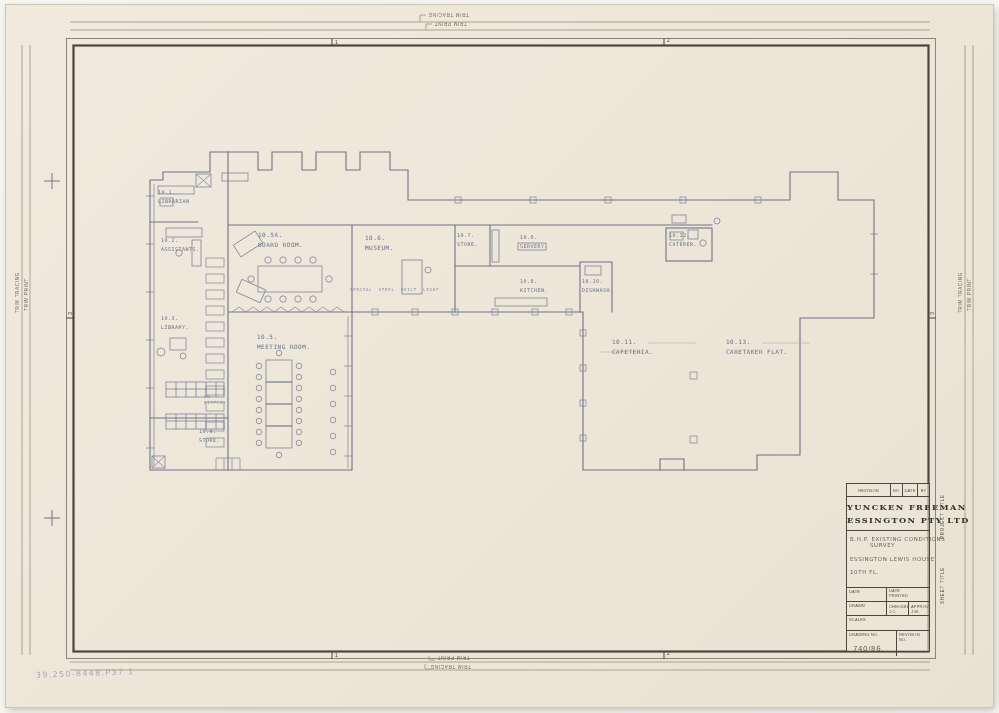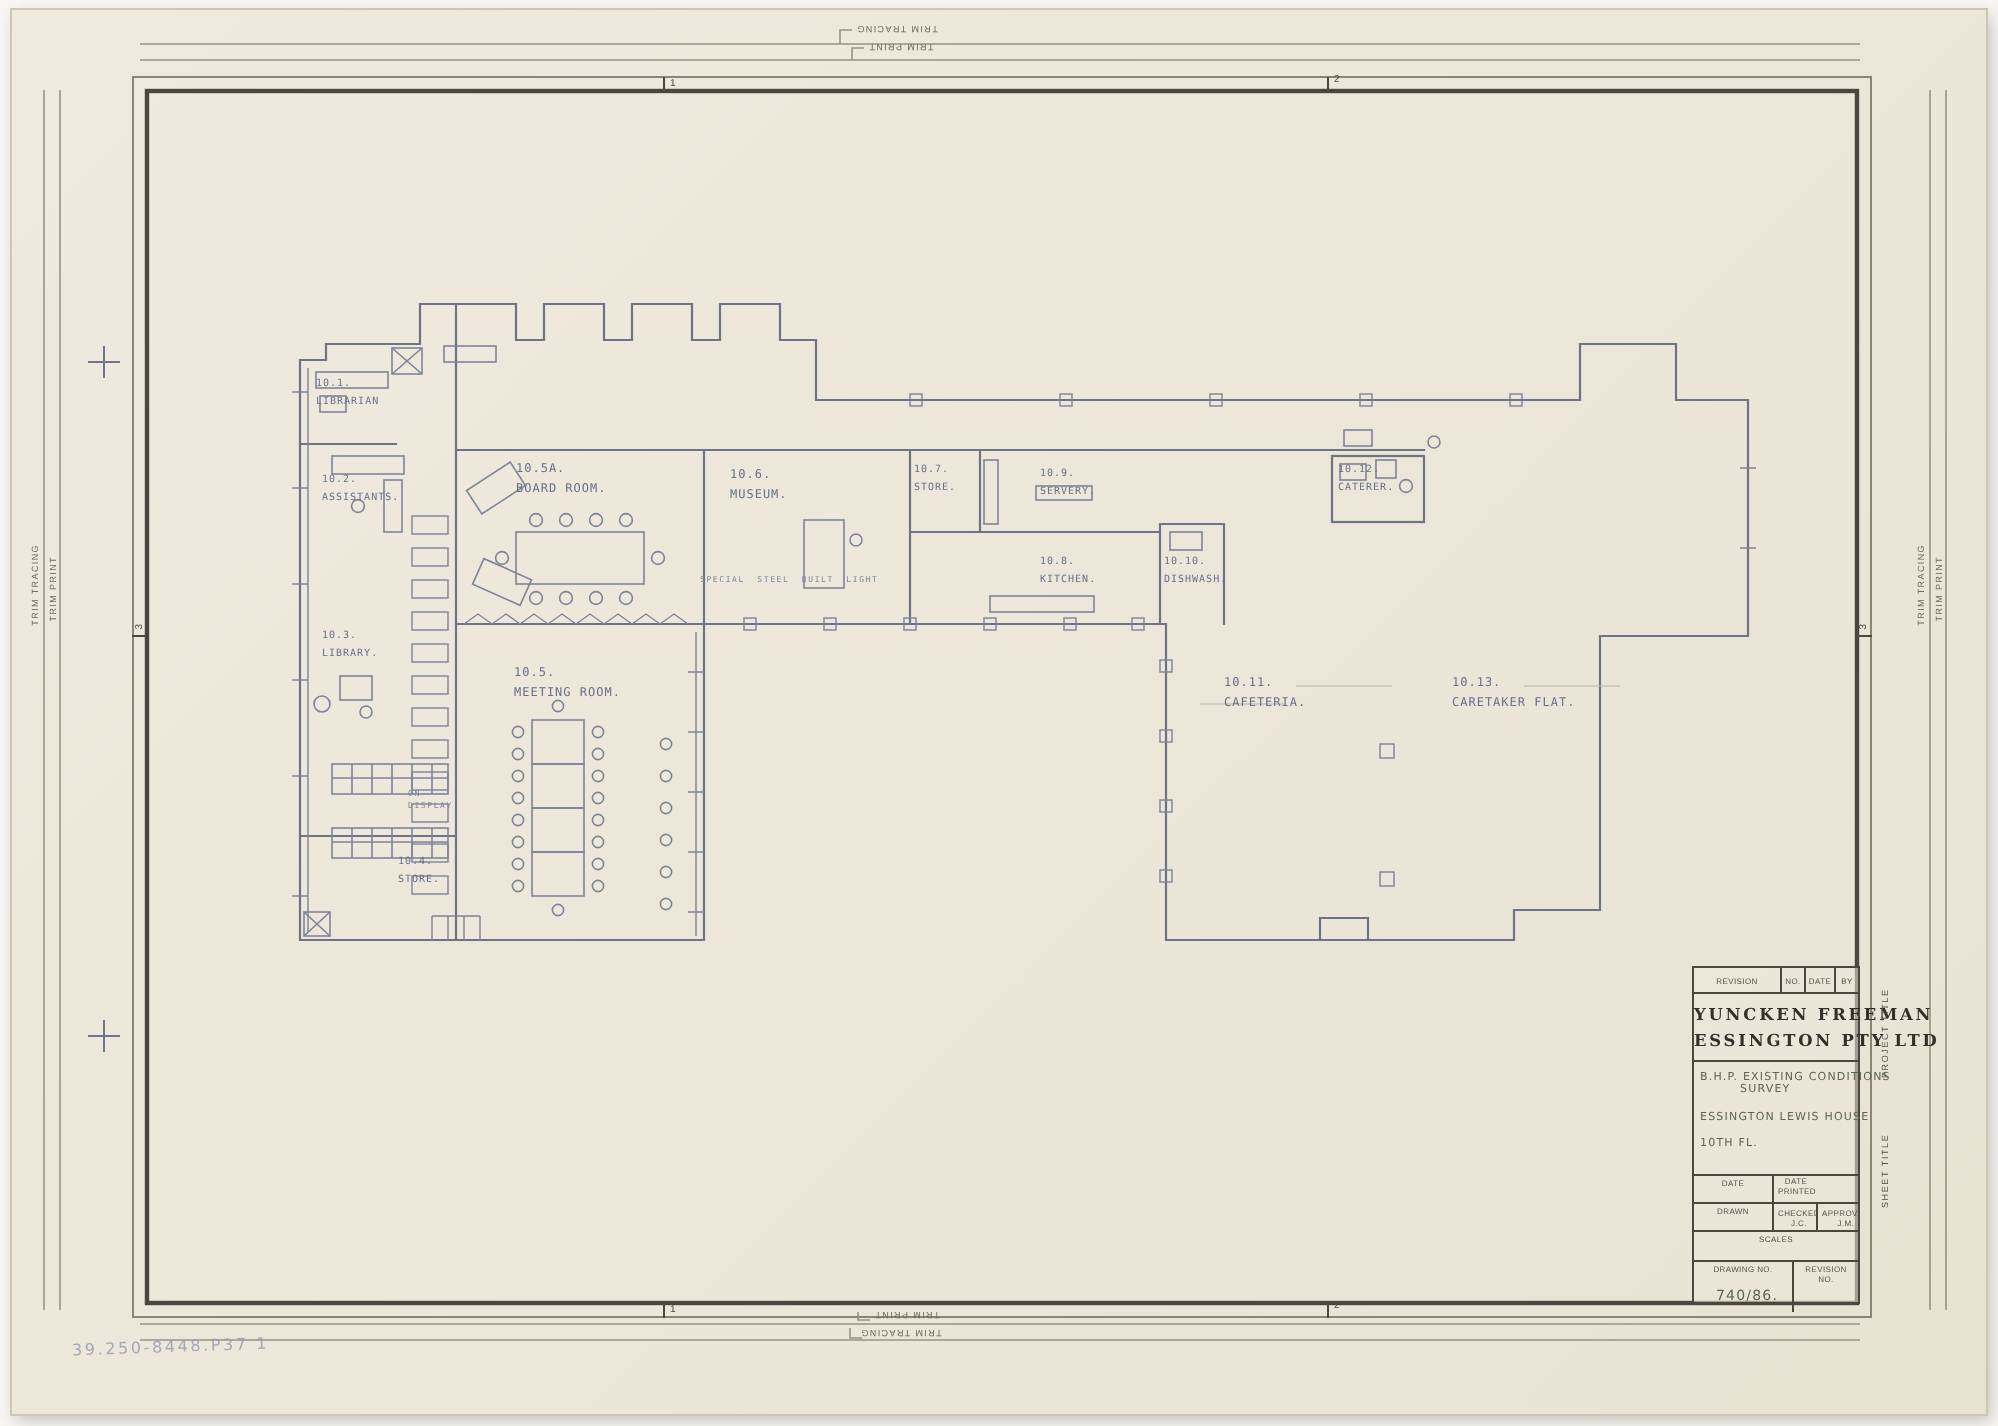--- a/index.html
+++ b/index.html
@@ -61,21 +61,21 @@
     font-family:"DejaVu Serif",serif;font-weight:bold;
     font-size:8.2px;letter-spacing:1.4px;line-height:1.6;color:#33302a;white-space:nowrap;
   }
   .tb-titles{flex:none;height:57px;border-bottom:1px solid #4b473e;padding:5px 3px;box-sizing:border-box;}
   .hw{
     font-family:"DejaVu Sans",sans-serif;color:#5d6455;
     font-size:5.5px;letter-spacing:.6px;white-space:nowrap;
   }
   .tb-row{display:flex;border-bottom:1px solid #4b473e;flex:none;box-sizing:border-box;}
   .tb-row:last-child{border-bottom:none;flex:1;}
-  .cell{border-right:1px solid #4b473e;padding:1px 2px;box-sizing:border-box;overflow:hidden;text-align:center;}
+  .cell{border-right:1px solid #4b473e;padding:1px 2px;box-sizing:border-box;overflow:hidden;}
   .cell:last-child{border-right:none;}
   .lbl{font-size:4px;letter-spacing:.2px;display:block;}
   .side-vt{
     position:absolute;font-size:4.5px;letter-spacing:.8px;color:#55514a;
     display:flex;align-items:center;justify-content:center;
   }
 </style>
 </head>
 <body>
 

